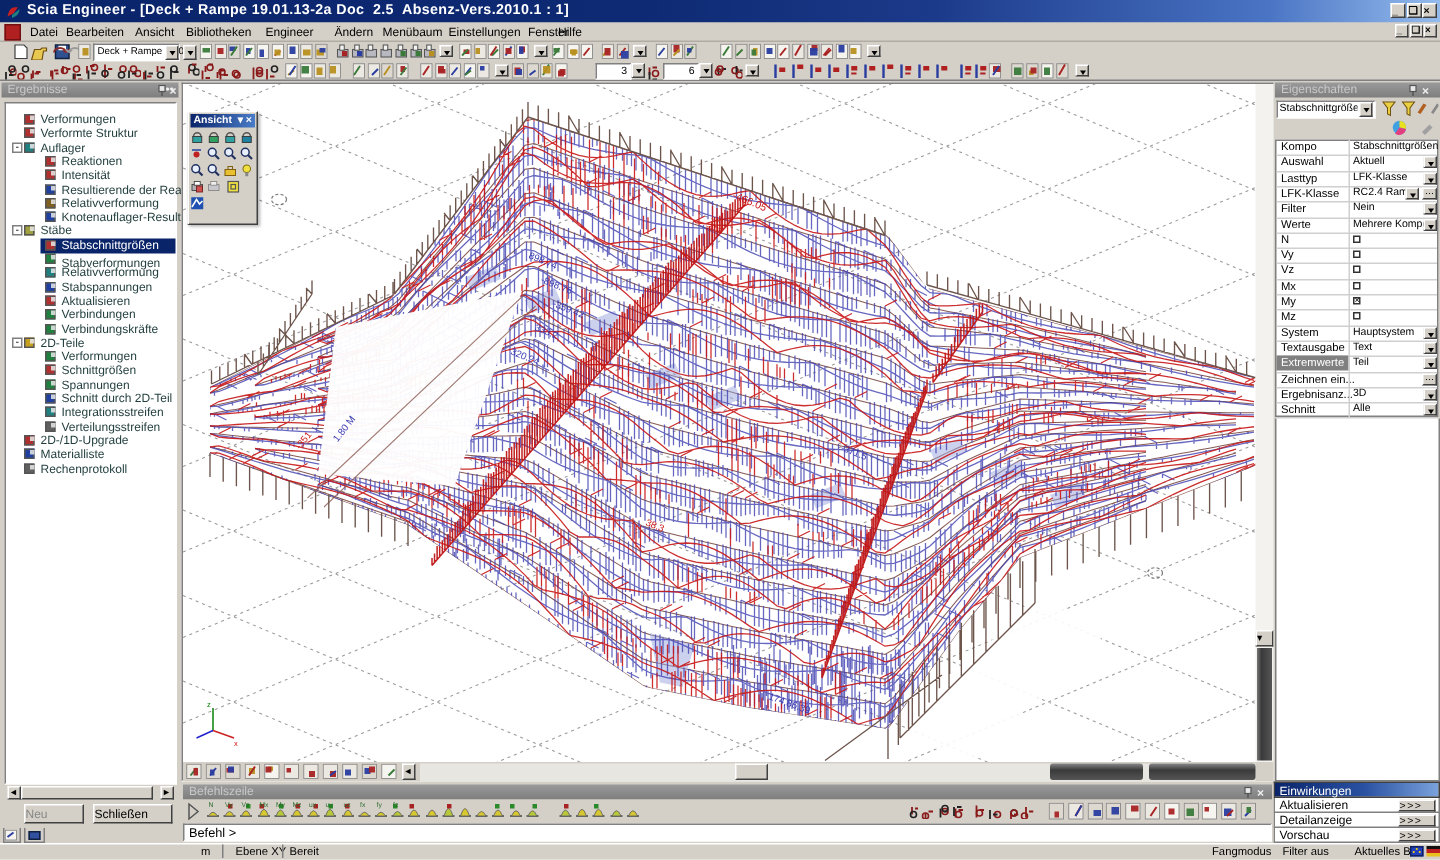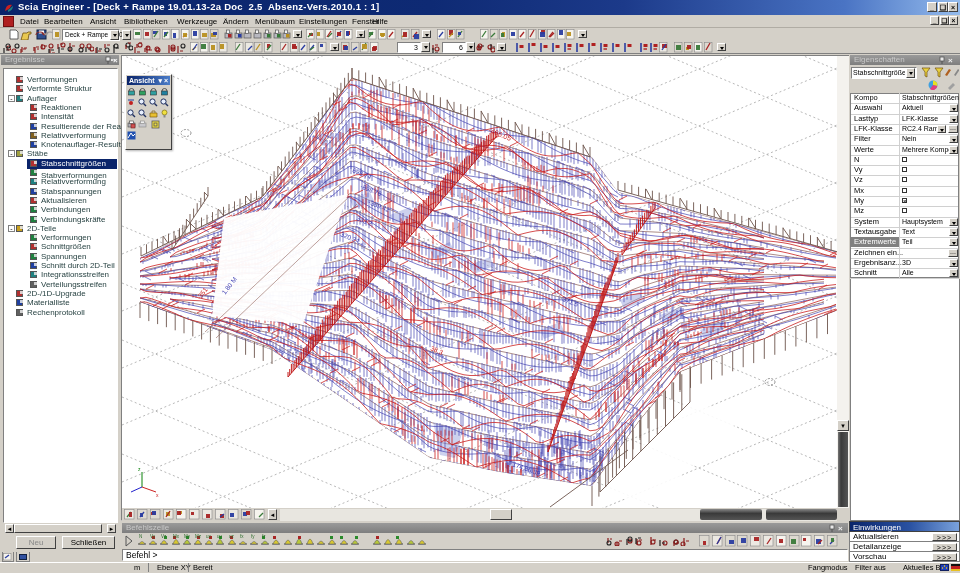--- a/index.html
+++ b/index.html
@@ -1,17 +1,17 @@
 <!DOCTYPE html>
 <html><head><meta charset="utf-8"><style>
 *{margin:0;padding:0;box-sizing:border-box}
 body{width:960px;height:573px;overflow:hidden;background:#d4d0c8;font-family:"Liberation Sans",sans-serif;position:relative}
 .raised{border-top:1px solid #fff;border-left:1px solid #fff;border-right:1px solid #404040;border-bottom:1px solid #404040}
 .sunken{border-top:1px solid #808080;border-left:1px solid #808080;border-right:1px solid #fff;border-bottom:1px solid #fff}
-.btn{position:absolute;background:#d4d0c8;border-top:1px solid #fff;border-left:1px solid #fff;border-right:1px solid #404040;border-bottom:1px solid #404040;font-size:8px;text-align:center}
+.btn{position:absolute;background:#d4d0c8;border-top:1px solid #fff;border-left:1px solid #fff;border-right:1px solid #404040;border-bottom:1px solid #404040;font-size:8px;text-align:left}
 .ddbtn{position:absolute;width:9px;height:8px;background:#d4d0c8;border-top:1px solid #fff;border-left:1px solid #fff;border-right:1px solid #404040;border-bottom:1px solid #404040}
 .ddbtn:after{content:"";position:absolute;left:2px;top:3px;border-left:2.5px solid transparent;border-right:2.5px solid transparent;border-top:3px solid #000}
 .dotbtn{position:absolute;width:10px;height:8px;background:#d4d0c8;border-top:1px solid #fff;border-left:1px solid #fff;border-right:1px solid #404040;border-bottom:1px solid #404040;font-size:7px;line-height:4px;text-align:center}
 .hdr{position:absolute;height:10px;background:linear-gradient(180deg,#9a9a9a,#7e7e7e);color:#c8c8c8;font-size:8px;line-height:10px;padding-left:4px}
 .grip:after{content:"\2022\2022";position:absolute;right:3px;top:0;color:#eee;font-size:8px}
 </style></head><body>
 <div style="position:absolute;left:0;top:0;width:960px;height:15px;background:linear-gradient(90deg,#0a246a 0%,#0e2a74 45%,#1c3a8a 65%,#4a74c4 88%,#94bbec 100%)"></div>
 <svg style="position:absolute;left:3px;top:2px" width="12" height="12">
     <path d="M2 9 C3 4 5 2 9 3 C7 5 7 7 4 8 Z" fill="#c82020"></path>
     <path d="M5 10 C8 9 10 7 10 4 C8 6 6 7 5 8 Z" fill="#208080"></path>
@@ -19,21 +19,21 @@
 <div style="position:absolute;left:18px;top:1px;font-size:9.5px;font-weight:bold;color:#fff;letter-spacing:0.25px">Scia Engineer - [Deck + Rampe 19.01.13-2a Doc&nbsp; 2.5&nbsp; Absenz-Vers.2010.1 : 1]</div>
 <div class="btn" style="left:927px;top:2px;width:10px;height:10px;font-size:7px;line-height:9px;font-weight:bold">_</div>
 <div class="btn" style="left:938px;top:2px;width:10px;height:10px;font-size:7px;line-height:9px;font-weight:bold">❏</div>
 <div class="btn" style="left:948px;top:2px;width:10px;height:10px;font-size:7px;line-height:9px;font-weight:bold">×</div>
 <div style="position:absolute;left:0;top:15px;width:960px;height:13px;background:#d4d0c8;border-bottom:1px solid #b0aca4"></div>
 <div style="position:absolute;left:3px;top:16px;width:11px;height:11px;background:#b02020;border:1px solid #701010"></div>
 <div style="position:absolute;left:20px;top:16px;font-size:8px;line-height:12px;color:#000">Datei</div>
 <div style="position:absolute;left:44px;top:16px;font-size:8px;line-height:12px;color:#000">Bearbeiten</div>
 <div style="position:absolute;left:90px;top:16px;font-size:8px;line-height:12px;color:#000">Ansicht</div>
 <div style="position:absolute;left:124px;top:16px;font-size:8px;line-height:12px;color:#000">Bibliotheken</div>
-<div style="position:absolute;left:177px;top:16px;font-size:8px;line-height:12px;color:#000">Werkzeuge</div>
+<div style="position:absolute;left:177px;top:16px;font-size:8px;line-height:12px;color:#000">Engineer</div>
 <div style="position:absolute;left:223px;top:16px;font-size:8px;line-height:12px;color:#000">Ändern</div>
 <div style="position:absolute;left:255px;top:16px;font-size:8px;line-height:12px;color:#000">Menübaum</div>
 <div style="position:absolute;left:299px;top:16px;font-size:8px;line-height:12px;color:#000">Einstellungen</div>
 <div style="position:absolute;left:352px;top:16px;font-size:8px;line-height:12px;color:#000">Fenster</div>
 <div style="position:absolute;left:372px;top:16px;font-size:8px;line-height:12px;color:#000">Hilfe</div>
 <div class="btn" style="left:930px;top:16px;width:9px;height:9px;font-size:6.5px;line-height:8px;font-weight:bold">_</div>
 <div class="btn" style="left:940px;top:16px;width:9px;height:9px;font-size:6.5px;line-height:8px;font-weight:bold">❏</div>
 <div class="btn" style="left:949px;top:16px;width:9px;height:9px;font-size:6.5px;line-height:8px;font-weight:bold">×</div>
 <div style="position:absolute;left:0;top:28px;width:960px;height:13px;background:#d4d0c8"></div>
 <svg style="position:absolute;left:9px;top:29px" width="52" height="11">

